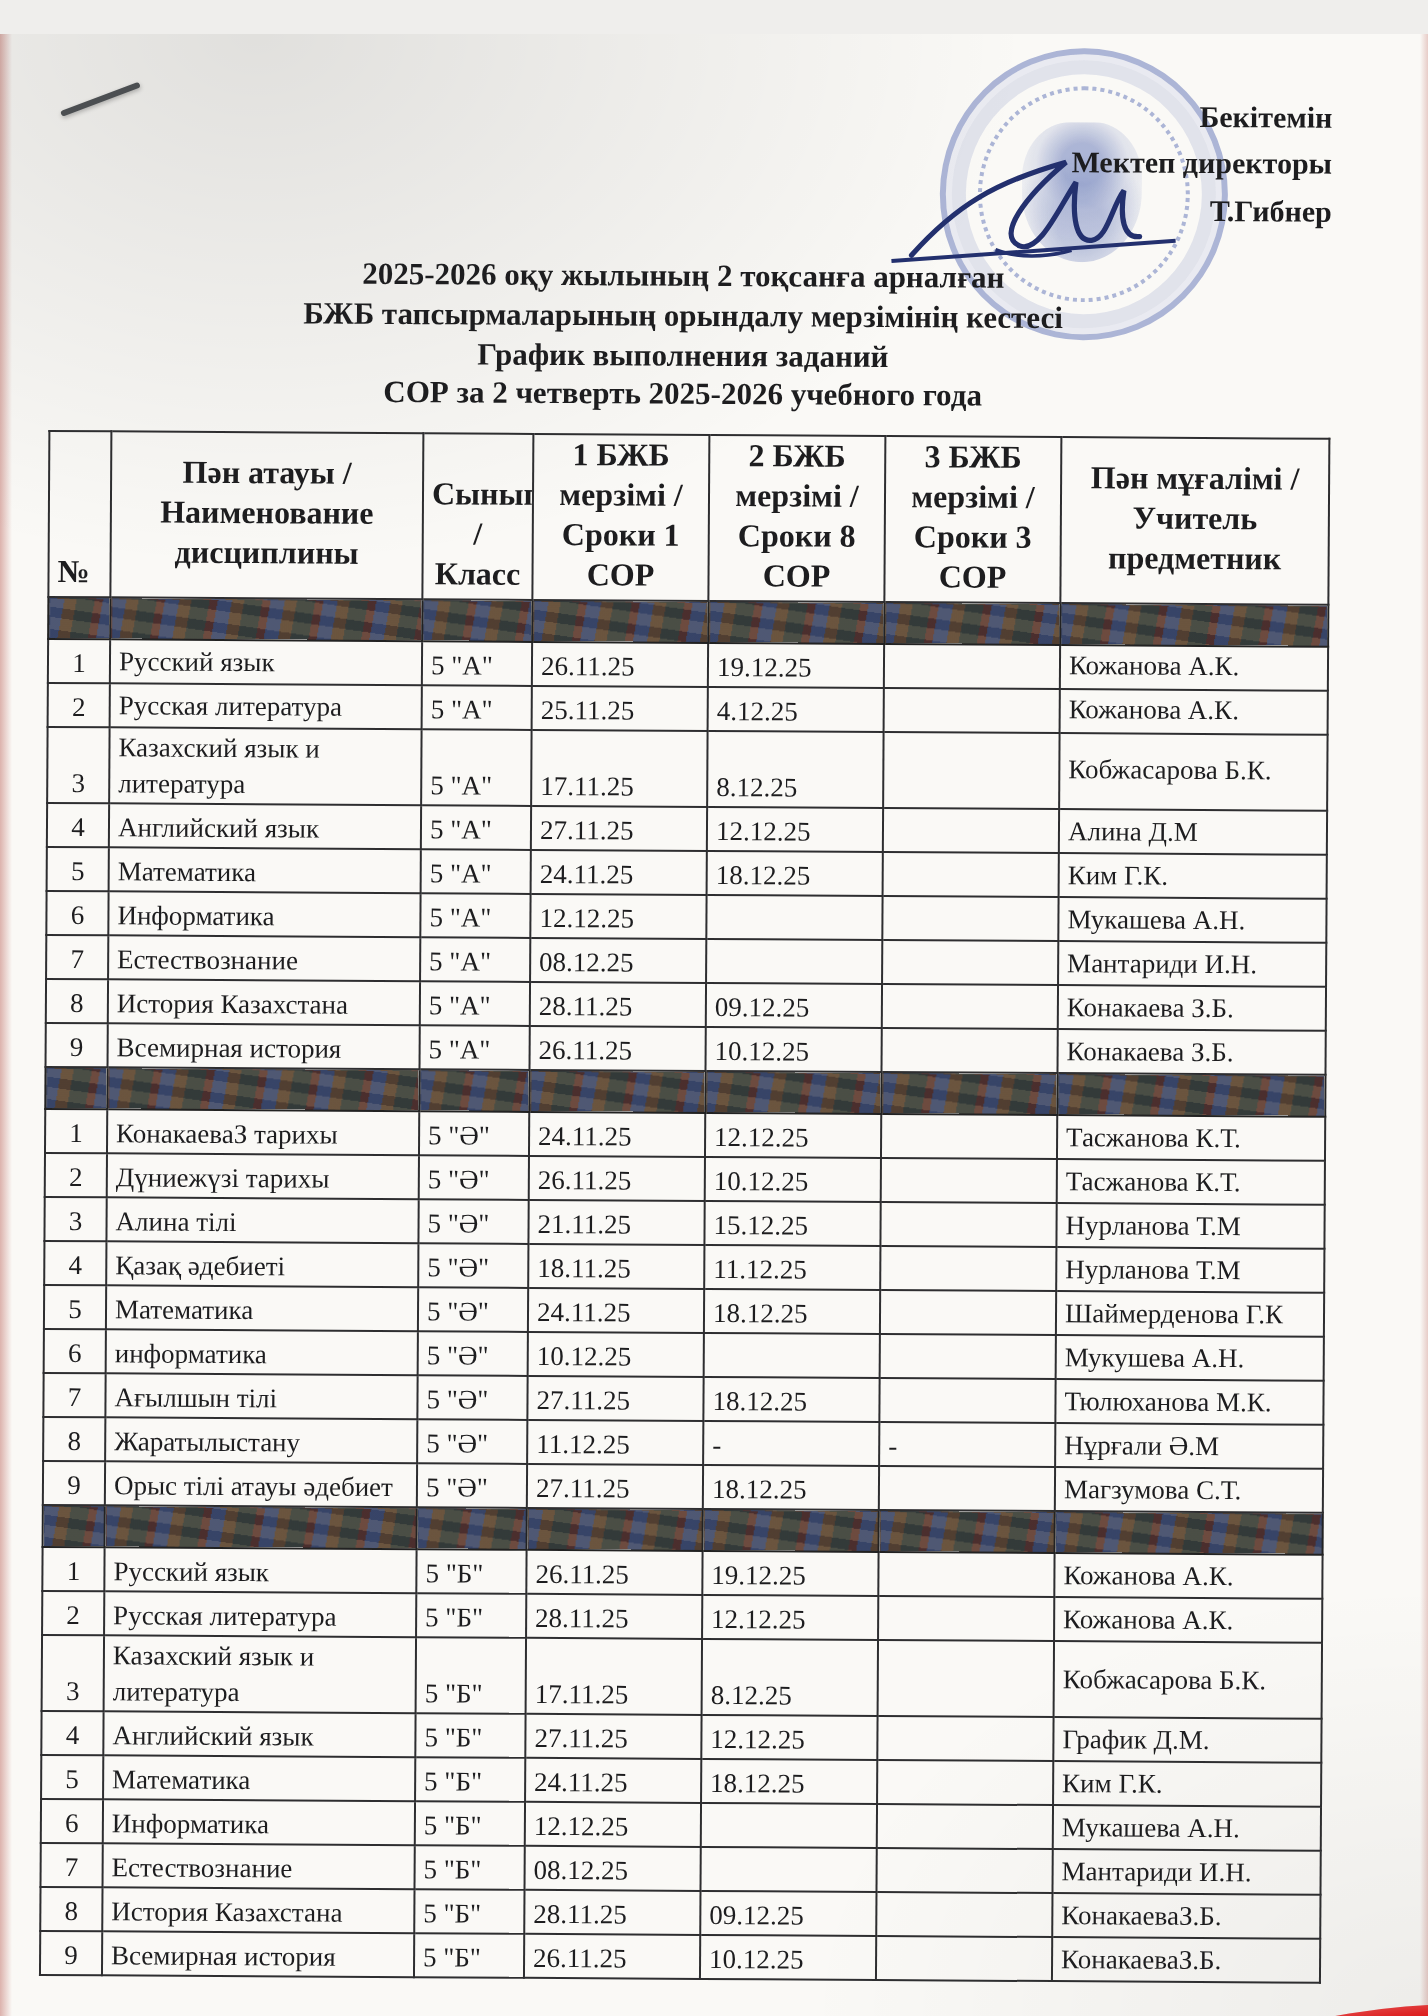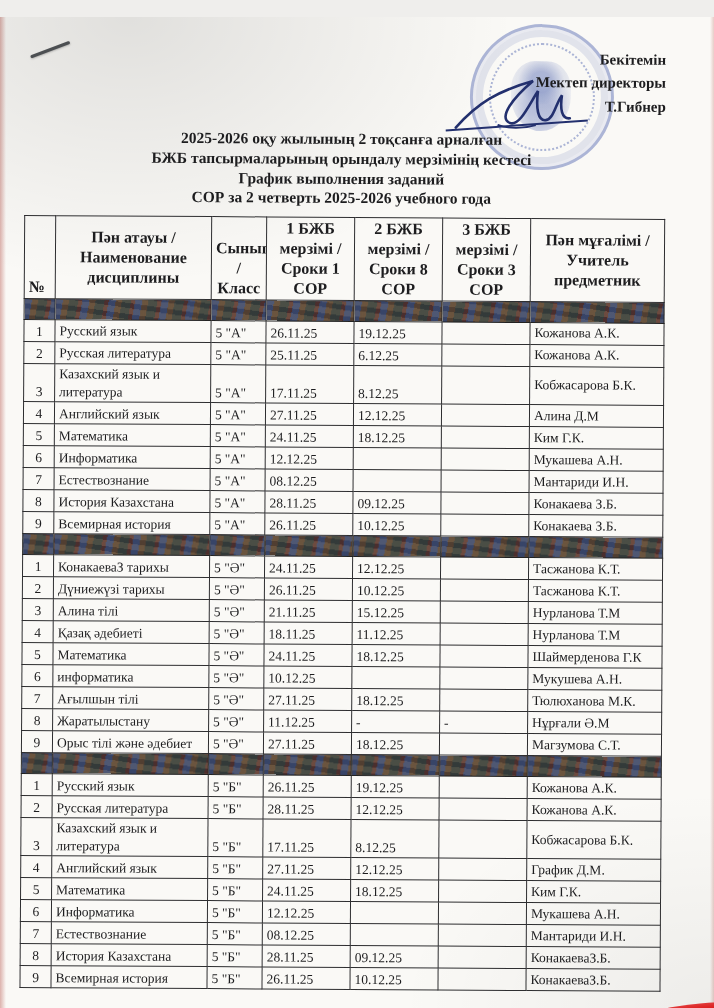--- a/index.html
+++ b/index.html
@@ -168,21 +168,21 @@
             <td class="col-3">26.11.25</td>
             <td class="col-4">19.12.25</td>
             <td class="col-5"></td>
             <td class="col-6">Кожанова А.К.</td>
           </tr>
           <tr class="data-row">
             <td class="col-0">2</td>
             <td class="col-1">Русская литература</td>
             <td class="col-2">5 "А"</td>
             <td class="col-3">25.11.25</td>
-            <td class="col-4">6.12.25</td>
+            <td class="col-4">4.12.25</td>
             <td class="col-5"></td>
             <td class="col-6">Кожанова А.К.</td>
           </tr>
           <tr class="data-row">
             <td class="col-0">3</td>
             <td class="col-1">Казахский язык и литература</td>
             <td class="col-2">5 "А"</td>
             <td class="col-3">17.11.25</td>
             <td class="col-4">8.12.25</td>
             <td class="col-5"></td>
@@ -318,21 +318,21 @@
             <td class="col-0">8</td>
             <td class="col-1">Жаратылыстану</td>
             <td class="col-2">5 "Ә"</td>
             <td class="col-3">11.12.25</td>
             <td class="col-4">-</td>
             <td class="col-5">-</td>
             <td class="col-6">Нұрғали Ә.М</td>
           </tr>
           <tr class="data-row">
             <td class="col-0">9</td>
-            <td class="col-1">Орыс тілі және әдебиет</td>
+            <td class="col-1">Орыс тілі атауы әдебиет</td>
             <td class="col-2">5 "Ә"</td>
             <td class="col-3">27.11.25</td>
             <td class="col-4">18.12.25</td>
             <td class="col-5"></td>
             <td class="col-6">Магзумова С.Т.</td>
           </tr>
           <tr class="divider-row">
             <td></td>
             <td></td>
             <td></td>

